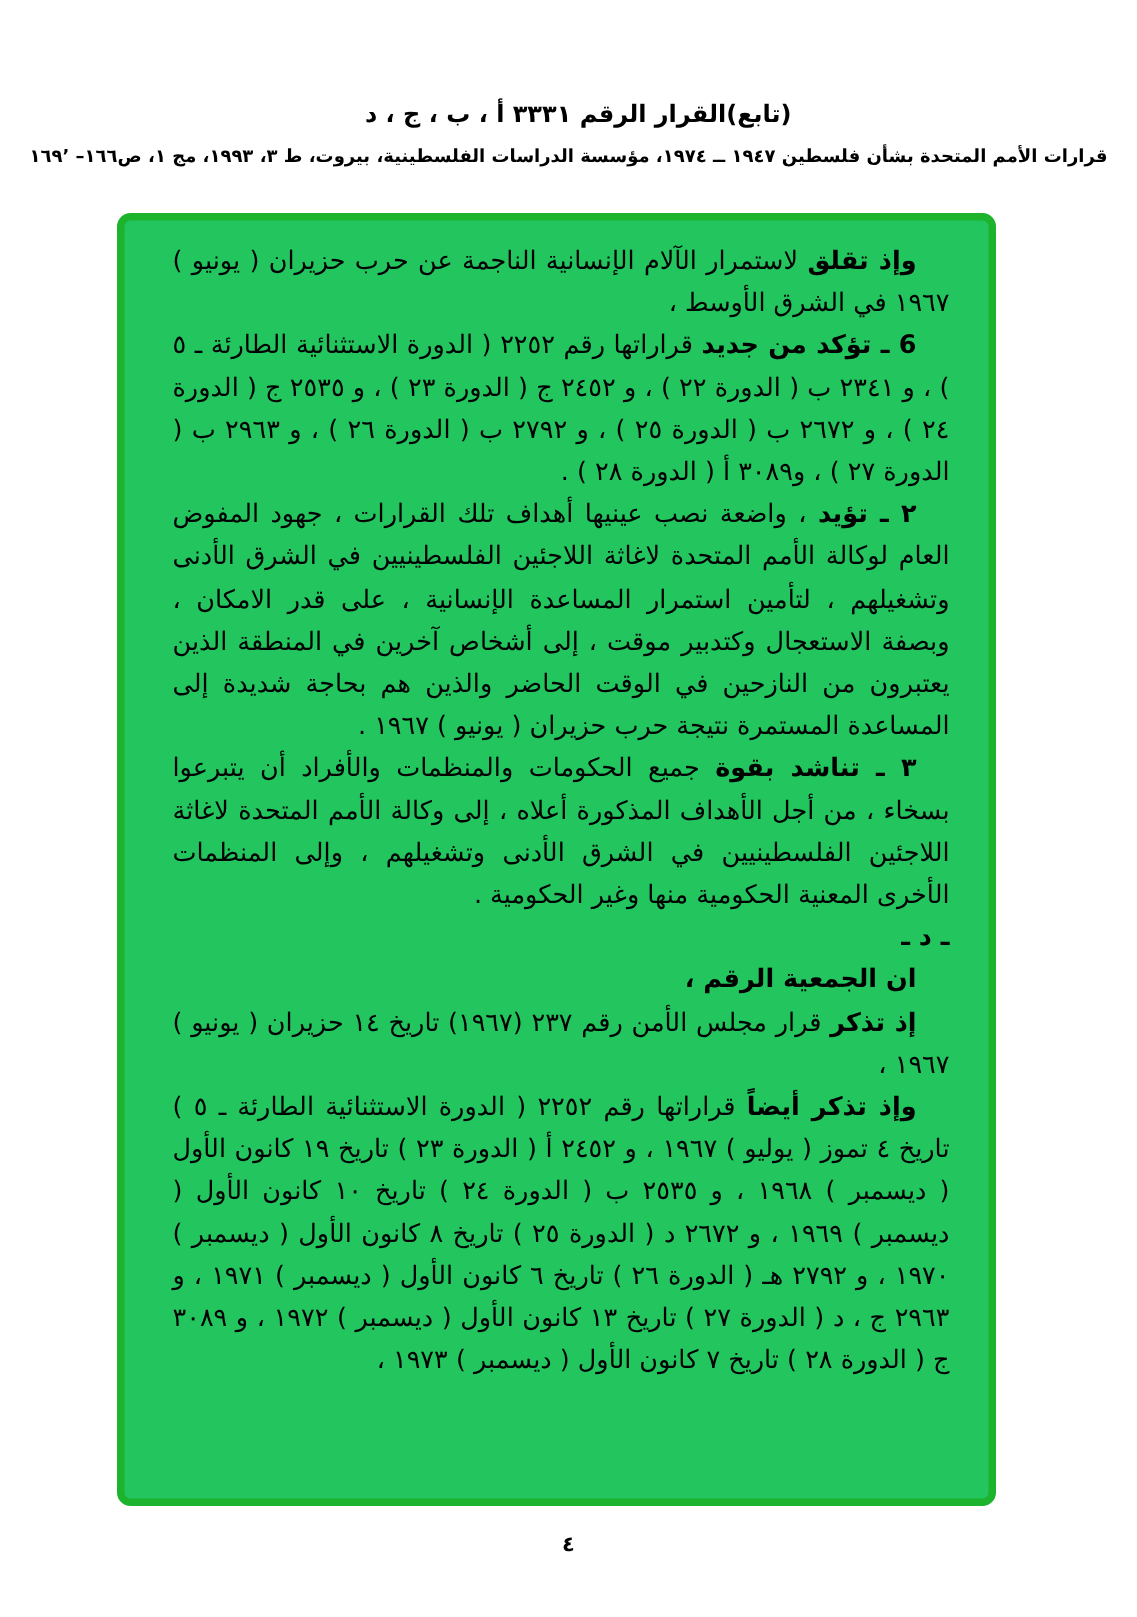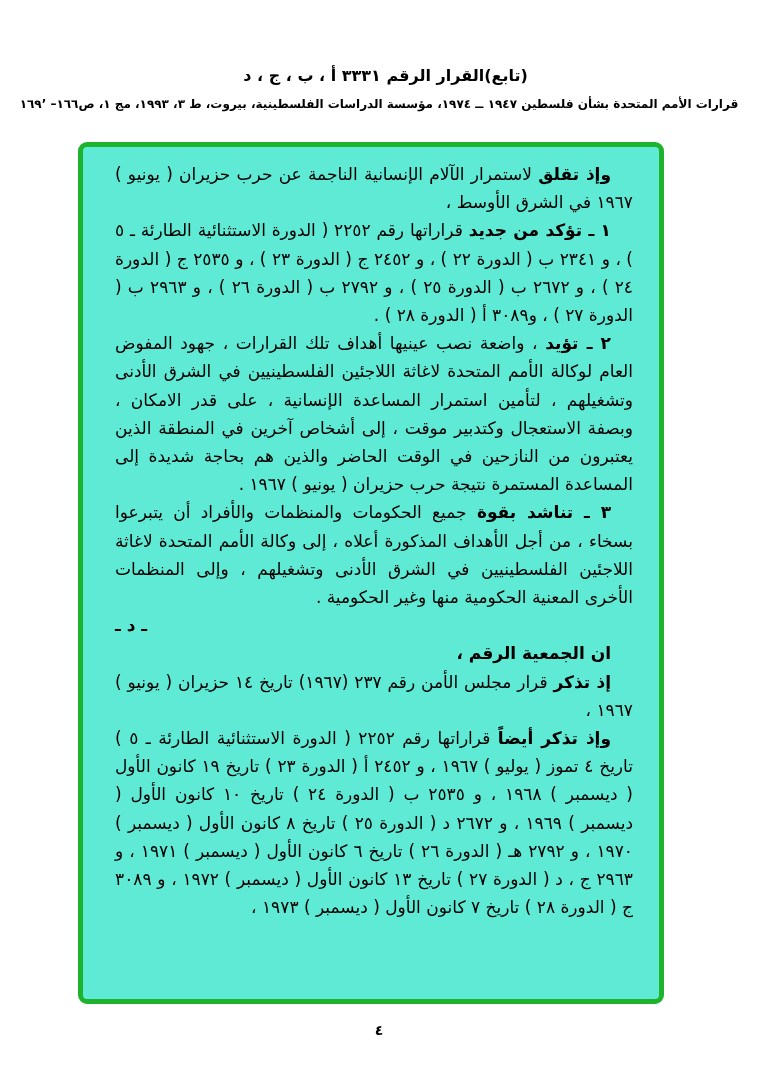--- a/index.html
+++ b/index.html
@@ -37,21 +37,21 @@
   }
   .content-frame {
     position: absolute;
     left: 78px;
     top: 142px;
     width: 586px;
     height: 862px;
     border: 5px solid #1db32d;
     border-radius: 9px;
     box-sizing: border-box;
-    background: #5eead4;
+    background: #22c55e;
   }
   .doc-body {
     position: absolute;
     top: 13px;
     right: 26px;
     width: 518px;
     direction: rtl;
     text-align: justify;
     font-size: 17px;
     line-height: 28.2px;
@@ -59,21 +59,21 @@
   }
   .para {
     margin: 0;
     text-indent: 22px;
   }
   .para b {
     font-weight: 700;
   }
   .separator {
     margin: 0;
-    text-align: left;
+    text-align: right;
     text-indent: 0;
     font-weight: 700;
     line-height: 28.2px;
   }
   .page-number {
     position: absolute;
     top: 1022px;
     left: 0;
     width: 758px;
     text-align: center;
@@ -85,21 +85,21 @@
 <body>
 
 <header class="page-header">
   <div class="doc-title">(تابع)القرار الرقم ٣٣٣١ أ ، ب ، ج ، د</div>
   <div class="doc-citation">قرارات الأمم المتحدة بشأن فلسطين ١٩٤٧ ــ ١٩٧٤، مؤسسة الدراسات الفلسطينية، بيروت، ط ٣، ١٩٩٣، مج ١، ص١٦٦– ١٦٩ʼ</div>
 </header>
 
 <div class="content-frame">
   <div class="doc-body" id="doc-body">
       <p class="para"><b>وإذ تقلق</b> لاستمرار الآلام الإنسانية الناجمة عن حرب حزيران ( يونيو ) ١٩٦٧ في الشرق الأوسط ،</p>
-      <p class="para"><b>١ ـ تؤكد من جديد</b> قراراتها رقم ٢٢٥٢ ( الدورة الاستثنائية الطارئة ـ ٥ ) ، و ٢٣٤١ ب ( الدورة ٢٢ ) ، و ٢٤٥٢ ج ( الدورة ٢٣ ) ، و ٢٥٣٥ ج ( الدورة ٢٤ ) ، و ٢٦٧٢ ب ( الدورة ٢٥ ) ، و ٢٧٩٢ ب ( الدورة ٢٦ ) ، و ٢٩٦٣ ب ( الدورة ٢٧ ) ، و٣٠٨٩ أ ( الدورة ٢٨ ) .</p>
+      <p class="para"><b>6 ـ تؤكد من جديد</b> قراراتها رقم ٢٢٥٢ ( الدورة الاستثنائية الطارئة ـ ٥ ) ، و ٢٣٤١ ب ( الدورة ٢٢ ) ، و ٢٤٥٢ ج ( الدورة ٢٣ ) ، و ٢٥٣٥ ج ( الدورة ٢٤ ) ، و ٢٦٧٢ ب ( الدورة ٢٥ ) ، و ٢٧٩٢ ب ( الدورة ٢٦ ) ، و ٢٩٦٣ ب ( الدورة ٢٧ ) ، و٣٠٨٩ أ ( الدورة ٢٨ ) .</p>
       <p class="para"><b>٢ ـ تؤيد</b> ، واضعة نصب عينيها أهداف تلك القرارات ، جهود المفوض العام لوكالة الأمم المتحدة لاغاثة اللاجئين الفلسطينيين في الشرق الأدنى وتشغيلهم ، لتأمين استمرار المساعدة الإنسانية ، على قدر الامكان ، وبصفة الاستعجال وكتدبير موقت ، إلى أشخاص آخرين في المنطقة الذين يعتبرون من النازحين في الوقت الحاضر والذين هم بحاجة شديدة إلى المساعدة المستمرة نتيجة حرب حزيران ( يونيو ) ١٩٦٧ .</p>
       <p class="para"><b>٣ ـ تناشد بقوة</b> جميع الحكومات والمنظمات والأفراد أن يتبرعوا بسخاء ، من أجل الأهداف المذكورة أعلاه ، إلى وكالة الأمم المتحدة لاغاثة اللاجئين الفلسطينيين في الشرق الأدنى وتشغيلهم ، وإلى المنظمات الأخرى المعنية الحكومية منها وغير الحكومية .</p>
       <div class="separator">ـ د ـ</div>
       <p class="para"><b>ان الجمعية الرقم ،</b></p>
       <p class="para"><b>إذ تذكر</b> قرار مجلس الأمن رقم ٢٣٧ (١٩٦٧) تاريخ ١٤ حزيران ( يونيو ) ١٩٦٧ ،</p>
       <p class="para"><b>وإذ تذكر أيضاً</b> قراراتها رقم ٢٢٥٢ ( الدورة الاستثنائية الطارئة ـ ٥ ) تاريخ ٤ تموز ( يوليو ) ١٩٦٧ ، و ٢٤٥٢ أ ( الدورة ٢٣ ) تاريخ ١٩ كانون الأول ( ديسمبر ) ١٩٦٨ ، و ٢٥٣٥ ب ( الدورة ٢٤ ) تاريخ ١٠ كانون الأول ( ديسمبر ) ١٩٦٩ ، و ٢٦٧٢ د ( الدورة ٢٥ ) تاريخ ٨ كانون الأول ( ديسمبر ) ١٩٧٠ ، و ٢٧٩٢ هـ ( الدورة ٢٦ ) تاريخ ٦ كانون الأول ( ديسمبر ) ١٩٧١ ، و ٢٩٦٣ ج ، د ( الدورة ٢٧ ) تاريخ ١٣ كانون الأول ( ديسمبر ) ١٩٧٢ ، و ٣٠٨٩ ج ( الدورة ٢٨ ) تاريخ ٧ كانون الأول ( ديسمبر ) ١٩٧٣ ،</p>
     </div>
 </div>
 
 <div class="page-number">٤</div>

